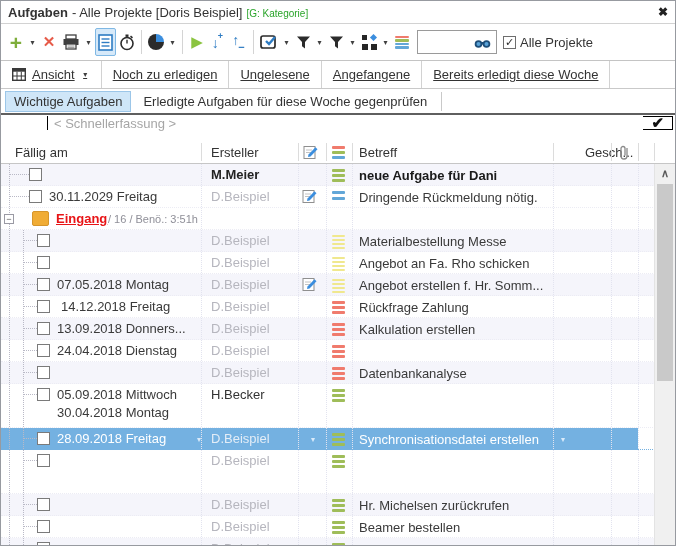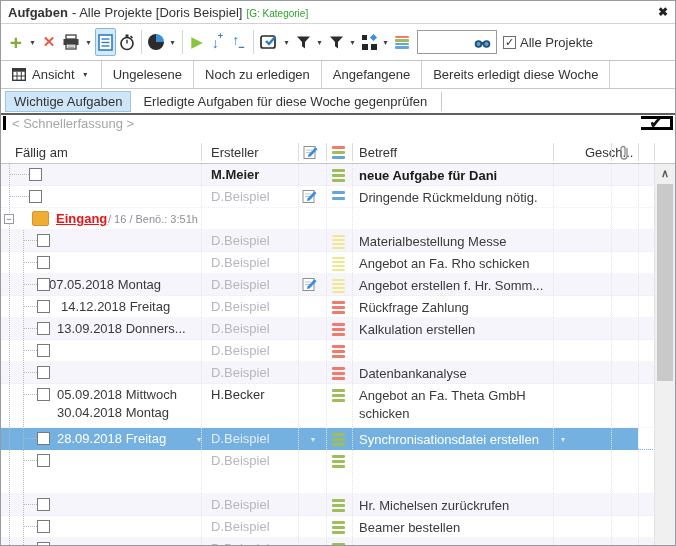--- a/index.html
+++ b/index.html
@@ -50,33 +50,33 @@
                align-items:center; margin:0 3px 0 4px; background:#fff; }
   .searchbox input { border:none; outline:none; width:56px; height:20px; padding:0 3px;
                      font-size:12px; font-family:inherit; }
 
   .ck { width:13px; height:13px; border:1px solid #6e6e6e; background:#fff;
         display:inline-flex; align-items:center; justify-content:center;
         font-size:11px; color:#2b2b2b; line-height:1; }
   .allprj { display:flex; align-items:center; gap:4px; margin-left:2px; white-space:nowrap; }
 
   
-  .tabs1 { height:28px; display:flex; align-items:stretch; border-bottom:1px solid #c9c9c9; }
+  .tabs1 { height:28px; display:flex; align-items:stretch; border-bottom:1px solid #c9c9c9;text-decoration:underline; }
   .tab1 { display:flex; align-items:center; gap:6px; padding:0 11px;
           border-right:1px solid #d2d2d2; white-space:nowrap; }
   .tab1 .dd { width:9px; }
   .tabs2 { height:26px; display:flex; align-items:center; border-bottom:2px solid #5f5f5f;
            padding-left:2px; }
   .tab2 { padding:2px 8px; margin:0 2px; white-space:nowrap; }
   .tab2.divider { border-right:1px solid #c9c9c9; padding-right:14px; }
   .tab2.active { background:#cfe6f8; border:1px solid #9cc6e8; }
 
   
   .quickwrap { height:26px; padding:1px 2px; }
-  .quick { height:14px; border:3px solid #000000; display:flex; align-items:center; }
+  .quick { height:14px; border:1px solid #000000; display:flex; align-items:center;margin-left:44px; }
   .quick input { flex:1; border:none; outline:none; font-size:13px; padding:0 6px;
                  font-family:inherit; color:#333; }
   .quick input::placeholder { color:#a6a6a6; opacity:1; }
   .quick .confirm { font-weight:bold; font-size:15px; color:#111; padding:0 8px; }
 
   
   .thead { position:relative; height:23px; border-bottom:1px solid #c6c6c6; background:#fff; }
   .thead span.lbl { position:absolute; top:4px; color:#333; }
   .hsep { position:absolute; top:2px; bottom:2px; width:1px; background:#dcdcdc; }
 
@@ -247,24 +247,24 @@
           <rect x="0.7" y="0.7" width="12.6" height="11.6" fill="none" stroke="#3a3a3a" stroke-width="1.4"></rect>
           <rect x="0.7" y="0.7" width="12.6" height="3" fill="#3a3a3a"></rect>
           <line x1="5" y1="3.7" x2="5" y2="12.3" stroke="#3a3a3a"></line>
           <line x1="9.3" y1="3.7" x2="9.3" y2="12.3" stroke="#3a3a3a"></line>
           <line x1="0.7" y1="8" x2="13.3" y2="8" stroke="#3a3a3a"></line>
         </svg>
         <span>Ansicht</span>
         <span class="dd">▾</span>
       </div>
       <div class="tab1">
+        <span>Noch zu erledigen</span>
+      </div>
+      <div class="tab1">
         <span>Ungelesene</span>
-      </div>
-      <div class="tab1">
-        <span>Noch zu erledigen</span>
       </div>
       <div class="tab1">
         <span>Angefangene</span>
       </div>
       <div class="tab1">
         <span>Bereits erledigt diese Woche</span>
       </div>
     </div>
 
   <div class="tabs2" id="tabs2">
@@ -332,20 +332,21 @@
         <span class="prio" style="gap: 2px;">
           <i style="height: 3px; background: rgb(159, 189, 89);"></i>
           <i style="height: 3px; background: rgb(159, 189, 89);"></i>
           <i style="height: 3px; background: rgb(159, 189, 89);"></i>
         </span>
         <span class="subject bold">neue Aufgabe für Dani</span>
       </div>
       <div class="row">
         <span class="connector" style="left: 9px; width: 19px;"></span>
         <span class="cb" style="left: 28px;"></span>
+        <span class="due" style="left: 48px;">30.11.2029 Freitag</span>
         <span class="creator muted">D.Beispiel</span>
         <span class="editic">
           <svg width="16" height="16" viewBox="0 0 16 16">
             <rect x="1" y="2.5" width="11" height="12" fill="#fff" stroke="#8f8f8f"></rect>
             <line x1="3" y1="6" x2="9" y2="6" stroke="#c2c2c2"></line>
             <line x1="3" y1="8.5" x2="9" y2="8.5" stroke="#c2c2c2"></line>
             <path d="M5.5 10.5 L12.5 3.2 L14.5 5.2 L7.5 12.5 L5 13 Z" fill="#3b8ede"></path>
           </svg>
         </span>
         <span class="prio" style="gap: 3px;">
@@ -375,21 +376,21 @@
           <i style="height: 2px; background: rgb(240, 232, 142);"></i>
           <i style="height: 2px; background: rgb(240, 232, 142);"></i>
           <i style="height: 2px; background: rgb(240, 232, 142);"></i>
           <i style="height: 2px; background: rgb(240, 232, 142);"></i>
         </span>
         <span class="subject">Angebot an Fa. Rho schicken</span>
       </div>
       <div class="row stripe">
         <span class="connector" style="left: 23px; width: 13px;"></span>
         <span class="cb" style="left: 36px;"></span>
-        <span class="due" style="left: 48px;">07.05.2018 Montag</span>
+        <span class="due" style="left: 56px;">07.05.2018 Montag</span>
         <span class="creator muted">D.Beispiel</span>
         <span class="editic">
           <svg width="16" height="16" viewBox="0 0 16 16">
             <rect x="1" y="2.5" width="11" height="12" fill="#fff" stroke="#8f8f8f"></rect>
             <line x1="3" y1="6" x2="9" y2="6" stroke="#c2c2c2"></line>
             <line x1="3" y1="8.5" x2="9" y2="8.5" stroke="#c2c2c2"></line>
             <path d="M5.5 10.5 L12.5 3.2 L14.5 5.2 L7.5 12.5 L5 13 Z" fill="#3b8ede"></path>
           </svg>
         </span>
         <span class="prio" style="gap: 2px;">
@@ -420,20 +421,21 @@
         <span class="prio" style="gap: 2px;">
           <i style="height: 3px; background: rgb(240, 123, 109);"></i>
           <i style="height: 3px; background: rgb(240, 123, 109);"></i>
           <i style="height: 3px; background: rgb(240, 123, 109);"></i>
         </span>
         <span class="subject">Kalkulation erstellen</span>
       </div>
       <div class="row">
         <span class="connector" style="left: 23px; width: 13px;"></span>
         <span class="cb" style="left: 36px;"></span>
+        <span class="due" style="left: 56px;">24.04.2018 Dienstag</span>
         <span class="creator muted">D.Beispiel</span>
         <span class="prio" style="gap: 2px;">
           <i style="height: 3px; background: rgb(240, 123, 109);"></i>
           <i style="height: 3px; background: rgb(240, 123, 109);"></i>
           <i style="height: 3px; background: rgb(240, 123, 109);"></i>
         </span>
       </div>
       <div class="row stripe">
         <span class="connector" style="left: 23px; width: 13px;"></span>
         <span class="cb" style="left: 36px;"></span>
@@ -449,21 +451,20 @@
       <div class="row tall">
         <span class="connector" style="left: 23px; width: 13px;"></span>
         <span class="cb" style="left: 36px;"></span>
         <span class="due" style="left: 56px;">05.09.2018 Mittwoch</span>
         <span class="creator normal">H.Becker</span>
         <span class="prio" style="gap: 2px;">
           <i style="height: 3px; background: rgb(159, 189, 89);"></i>
           <i style="height: 3px; background: rgb(159, 189, 89);"></i>
           <i style="height: 3px; background: rgb(159, 189, 89);"></i>
         </span>
-        <span class="subject">Angebot an Fa. Theta GmbH schicken</span>
       </div>
       <div class="row selected">
         <span class="connector" style="left: 23px; width: 13px;"></span>
         <span class="cb" style="left: 36px;"></span>
         <span class="due" style="left: 56px;">28.09.2018 Freitag</span>
         <span class="creator muted">D.Beispiel</span>
         <span class="prio" style="gap: 2px;">
           <i style="height: 3px; background: rgb(159, 189, 89);"></i>
           <i style="height: 3px; background: rgb(159, 189, 89);"></i>
           <i style="height: 3px; background: rgb(159, 189, 89);"></i>

